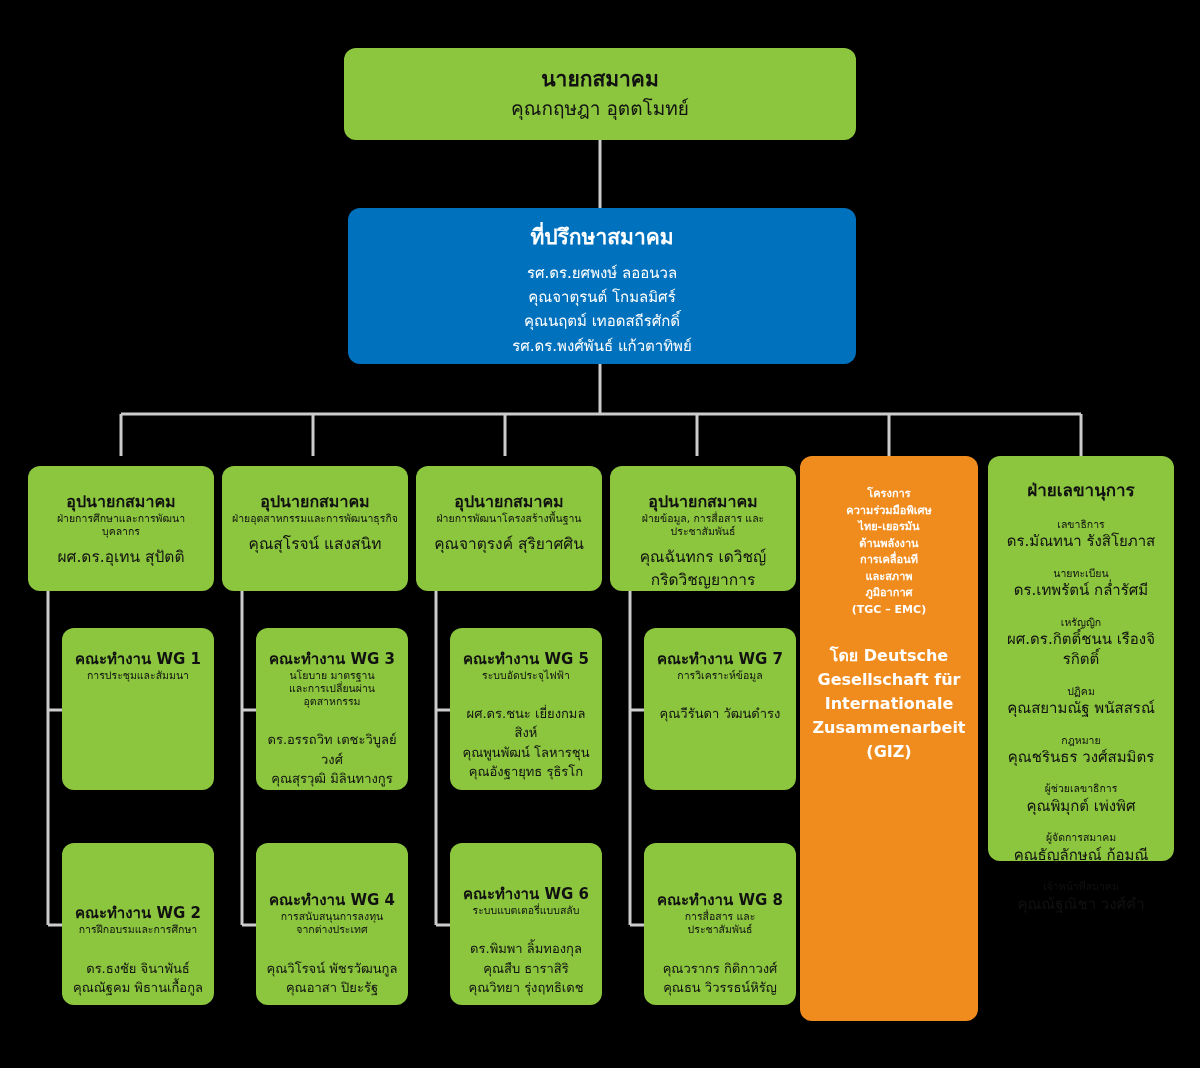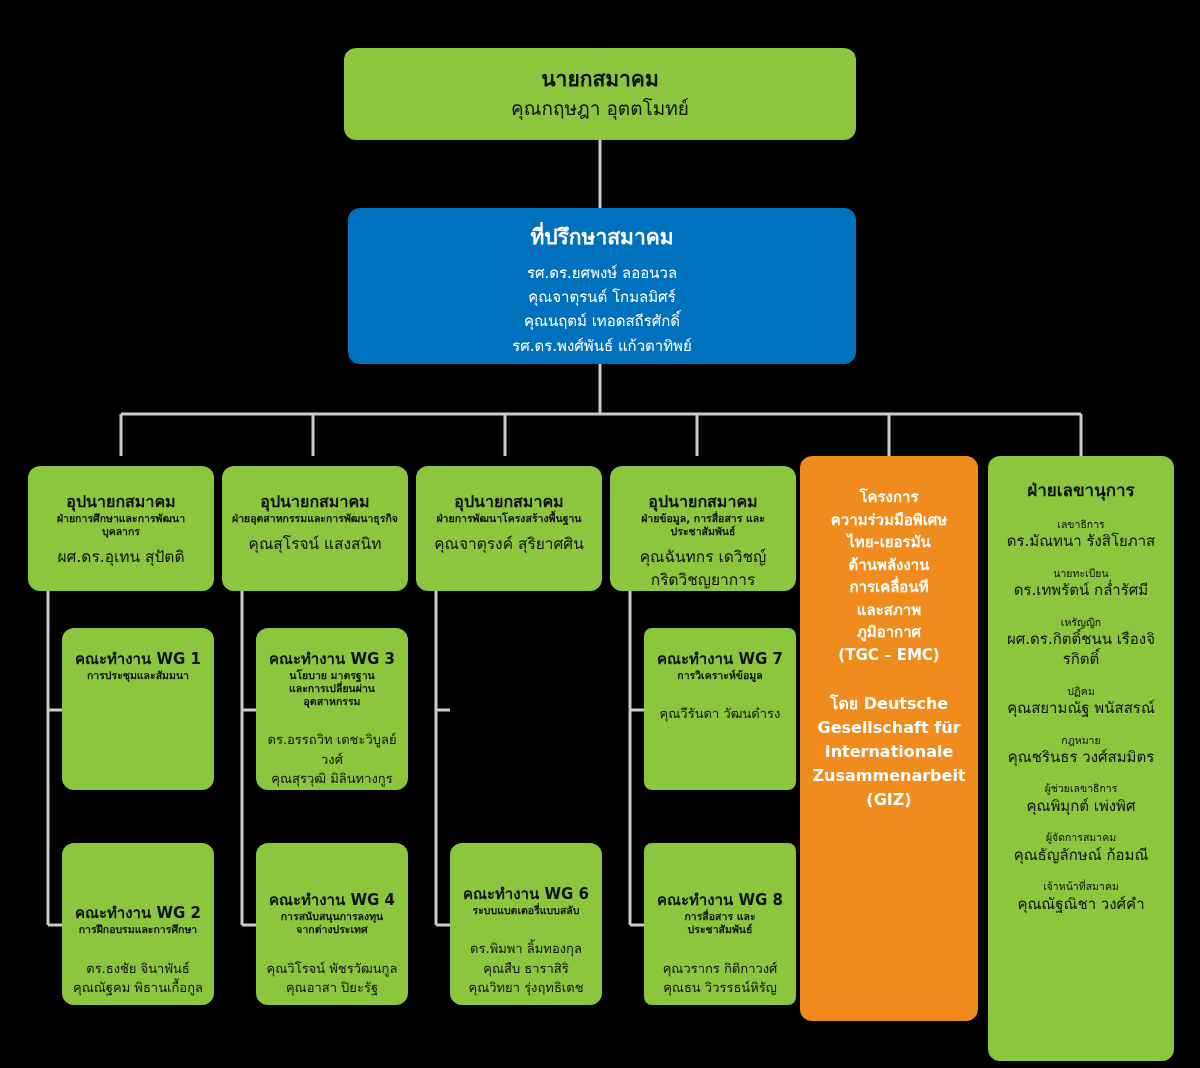--- a/index.html
+++ b/index.html
@@ -49,21 +49,21 @@
     font-weight: bold;
     margin-bottom: 6px;
   }
   .title-md {
     font-size: 15px;
     font-weight: bold;
     line-height: 1.2;
   }
   .subtitle-sm {
     font-size: 11px;
-    font-weight: bold;
+    font-weight: normal;
     line-height: 1.25;
   }
   .name-line {
     font-size: 15px;
     line-height: 1.45;
   }
   .name-line-sm {
     font-size: 13.5px;
     line-height: 1.5;
   }
@@ -112,34 +112,34 @@
   .wg .subtitle-sm { font-size: 10.5px; }
   .wg .name-line-sm { font-size: 13px; line-height: 1.48; }
   .wg .names-block-gap { margin-top: 22px; }
 
   .wg-row-a { top: 628px; }
   .wg-row-b { top: 843px; justify-content: flex-end; }
 
   #node-wg-1, #node-wg-2 { left: 62px; }
   #node-wg-3, #node-wg-4 { left: 256px; }
   #node-wg-5, #node-wg-6 { left: 450px; }
-  #node-wg-7, #node-wg-8 { left: 644px; border-radius: 8px; }
+  #node-wg-7, #node-wg-8 { left: 644px; }
 
   
   #node-project {
     left: 800px; top: 456px; width: 178px; height: 565px;
     justify-content: flex-start;
     padding-top: 30px;
   }
-  #node-project .title-md { font-size: 15px; line-height: 1.5; margin-bottom: 0; }
+  #node-project .title-md { font-size: 11px; line-height: 1.5; margin-bottom: 0; }
   #node-project .proj-sub { font-size: 16px; font-weight: bold; line-height: 1.5; margin-top: 26px; }
 
   
   #node-secretariat {
-    left: 988px; top: 456px; width: 186px; height: 605px;
+    left: 988px; top: 456px; width: 186px; height: 405px;
     justify-content: flex-start;
     padding-top: 24px;
   }
   #node-secretariat .title-lg { font-size: 17px; margin-bottom: 16px; }
   .sec-entry { margin-bottom: 15px; }
   .sec-role { font-size: 10.5px; line-height: 1.3; }
   .sec-name { font-size: 15px; line-height: 1.35; }
 </style>
 </head>
 <body>
@@ -262,20 +262,29 @@
   <div class="node green wg wg-row-b" id="node-wg-4">
     <div class="title-md">คณะทำงาน WG 4</div>
     <div class="subtitle-sm" style="white-space:pre-line">การสนับสนุนการลงทุน
 จากต่างประเทศ</div>
     <div class="names-block-gap">
       <div class="name-line-sm">คุณวิโรจน์ พัชรวัฒนกูล</div>
       <div class="name-line-sm">คุณอาสา ปิยะรัฐ</div>
     </div>
   </div>
 
+  <div class="node green wg wg-row-a" id="node-wg-5">
+    <div class="title-md">คณะทำงาน WG 5</div>
+    <div class="subtitle-sm">ระบบอัดประจุไฟฟ้า</div>
+    <div class="names-block-gap">
+      <div class="name-line-sm">ผศ.ดร.ชนะ เยี่ยงกมลสิงห์</div>
+      <div class="name-line-sm">คุณพูนพัฒน์ โลหารชุน</div>
+      <div class="name-line-sm">คุณอังฐายุทธ รุธิรโก</div>
+    </div>
+  </div>
 
   <div class="node green wg wg-row-b" id="node-wg-6">
     <div class="title-md">คณะทำงาน WG 6</div>
     <div class="subtitle-sm">ระบบแบตเตอรี่แบบสลับ</div>
     <div class="names-block-gap">
       <div class="name-line-sm">ดร.พิมพา ลิ้มทองกุล</div>
       <div class="name-line-sm">คุณสืบ ธาราสิริ</div>
       <div class="name-line-sm">คุณวิทยา รุ่งฤทธิเดช</div>
     </div>
   </div>

